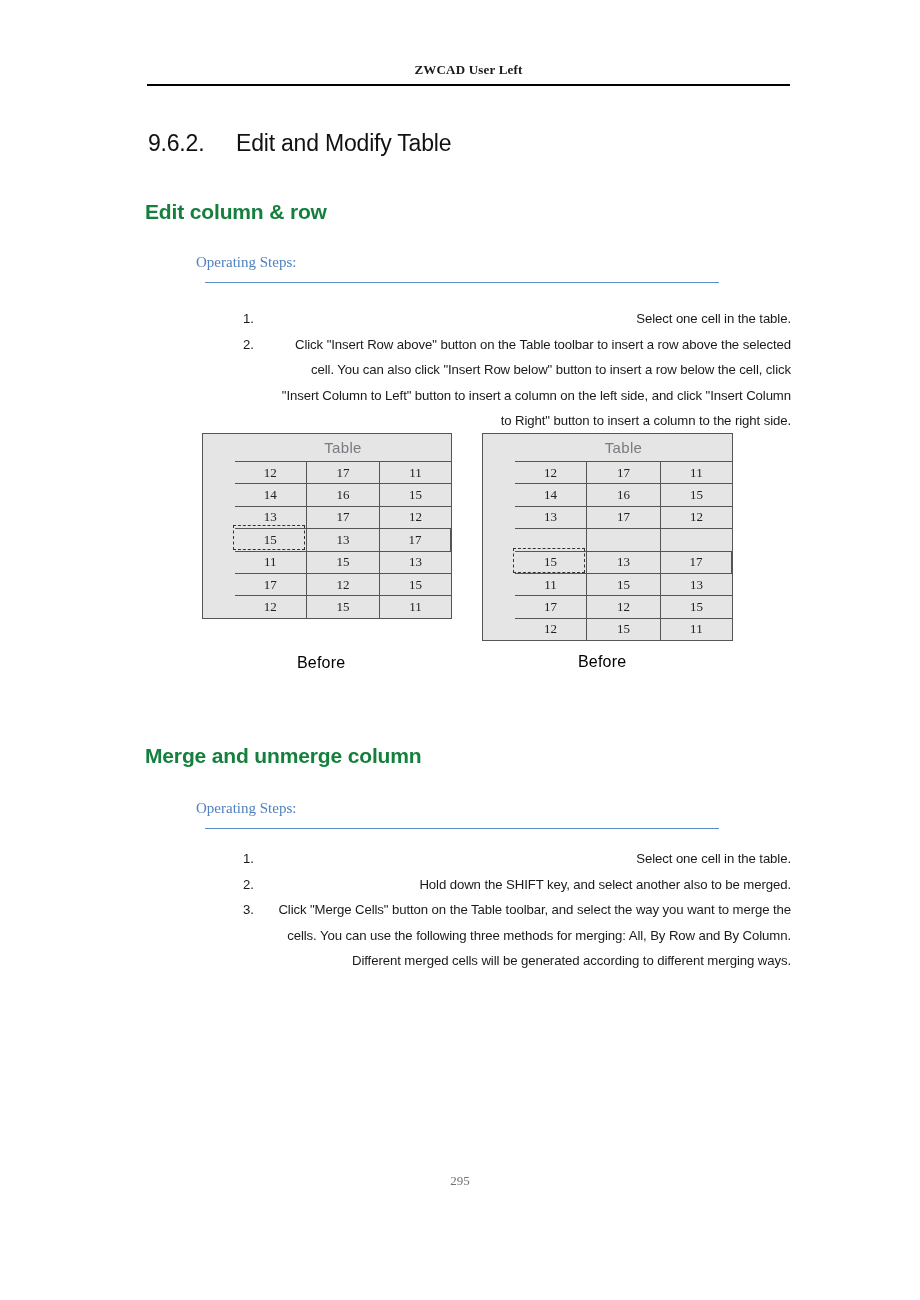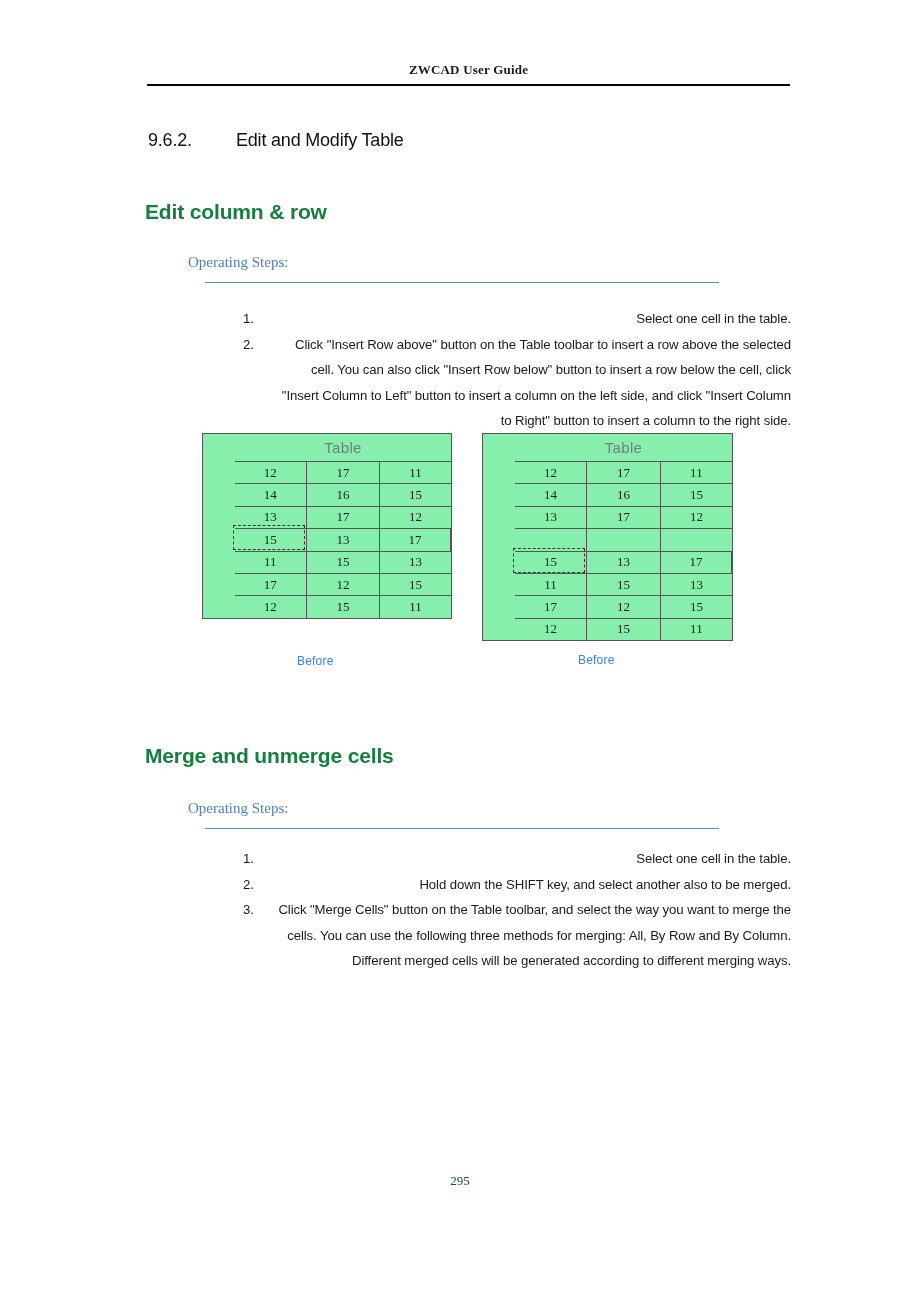--- a/index.html
+++ b/index.html
@@ -37,21 +37,21 @@
     width: 643px;
     height: 0;
     border-top: 2px solid #000000;
   }
 
   
   .h2 {
     position: absolute;
     left: 148px;
     top: 130px;
-    font-size: 18px;
+    font-size: 23px;
     font-weight: normal;
     color: #111111;
     letter-spacing: -0.2px;
     white-space: nowrap;
   }
   .h2 .num { display: inline-block; width: 88px; }
 
   
   .h3 {
     position: absolute;
@@ -61,21 +61,21 @@
     color: #15803d;
     letter-spacing: -0.15px;
     white-space: nowrap;
   }
   #sub-edit { top: 200px; }
   #sub-merge { top: 744px; }
 
   
   .ops-label {
     position: absolute;
-    left: 188px;
+    left: 196px;
     font-family: "Liberation Serif", serif;
     font-size: 15px;
     color: #4f81bd;
     white-space: nowrap;
   }
   .ops-rule {
     position: absolute;
     left: 205px;
     width: 514px;
     height: 0;
@@ -113,21 +113,21 @@
     width: 20px;
     text-align: left;
   }
   .steps li .body { display: block; text-align: right; }
 
   
   .cad-table {
     position: absolute;
     border: 1.6px solid #555555;
     box-sizing: border-box;
-    background: #86efac;
+    background: #e5e5e5;
     font-family: "Liberation Serif", serif;
     padding-left: 32px;
   }
   #table-before { left: 202px; top: 433px; width: 250px; }
   #table-after  { left: 482px; top: 433px; width: 251px; }
 
   .cad-caption-row {
     height: 27px;
     border-bottom: 1.6px solid #555555;
     display: flex;
@@ -172,45 +172,45 @@
     width: 33.2%;
     height: 25px;
     border: 1.2px dashed #333333;
     box-sizing: border-box;
     pointer-events: none;
   }
 
   
   .fig-label {
     position: absolute;
-    font-size: 12px;
-    color: #3b82f6;
+    font-size: 16px;
+    color: #000000;
     letter-spacing: 0.2px;
   }
   #label-before { left: 297px; top: 654px; }
   #label-after  { left: 578px; top: 653px; }
 
   
   .page-number {
     position: absolute;
     left: 0;
     top: 1173px;
     width: 920px;
     text-align: center;
     font-family: "Liberation Serif", serif;
     font-size: 13px;
-    color: #14532d;
+    color: #737373;
   }
 </style>
 </head>
 <body>
 
 <div class="page">
 
-  <div class="running-header">ZWCAD User Guide</div>
+  <div class="running-header">ZWCAD User Left</div>
   <div class="header-rule"></div>
 
   <div class="h2">
     <span class="num">9.6.2.</span><span>Edit and Modify Table</span>
   </div>
 
   <div class="h3" id="sub-edit">Edit column &amp; row</div>
 
   <div class="ops-label" id="ops1-label">Operating Steps:</div>
   <div class="ops-rule" id="ops1-rule"></div>
@@ -314,21 +314,21 @@
         </div>
         <div class="cad-row">
           <div class="cad-cell c1">12</div>
           <div class="cad-cell c2">15</div>
           <div class="cad-cell c3">11</div>
         </div>
       </div>
   </div>
   <div class="fig-label" id="label-after">Before</div>
 
-  <div class="h3" id="sub-merge">Merge and unmerge cells</div>
+  <div class="h3" id="sub-merge">Merge and unmerge column</div>
 
   <div class="ops-label" id="ops2-label">Operating Steps:</div>
   <div class="ops-rule" id="ops2-rule"></div>
 
   <ul class="steps" id="steps-merge">
     <li>
       <span class="marker">1.</span>
       <span class="body">Select one cell in the table.</span>
     </li>
     <li>

